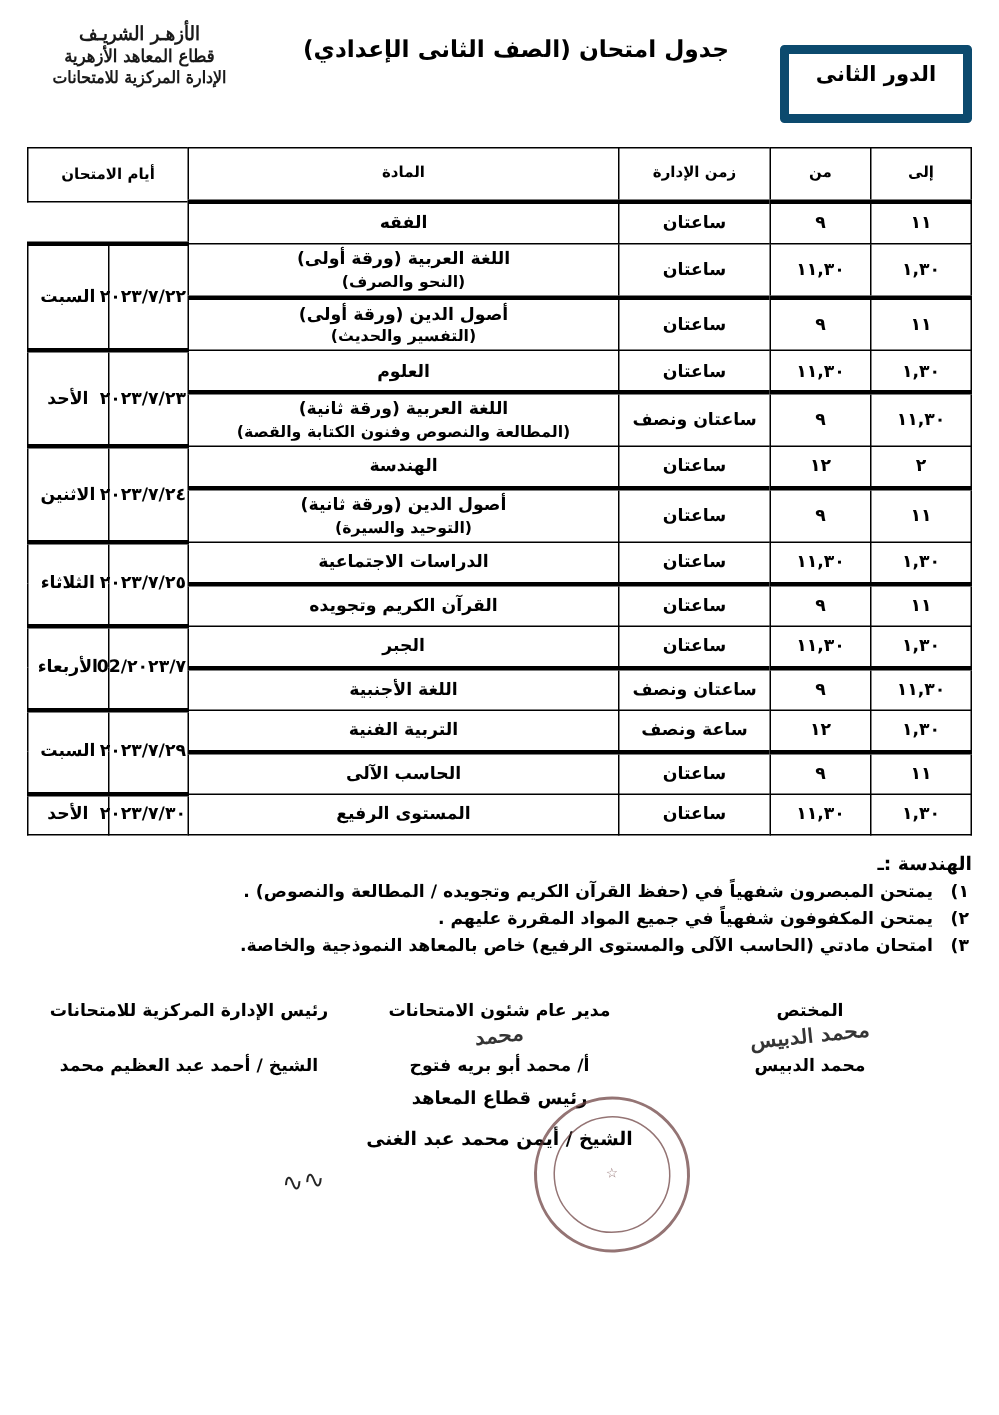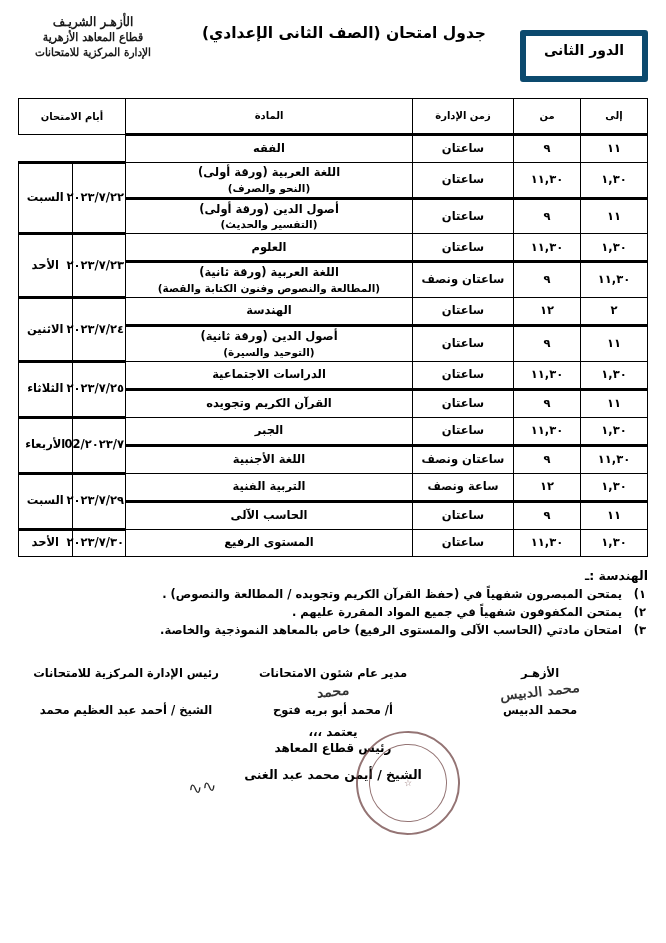--- a/index.html
+++ b/index.html
@@ -384,28 +384,27 @@
         <span class="role">رئيس الإدارة المركزية للامتحانات</span>
         <span class="scribble"></span>
         <span class="name">الشيخ / أحمد عبد العظيم محمد</span>
       </div>
       <div class="sig-col">
         <span class="role">مدير عام شئون الامتحانات</span>
         <span class="scribble">محمد</span>
         <span class="name">أ/ محمد أبو بريه فتوح</span>
       </div>
       <div class="sig-col">
-        <span class="role">الأزهـر</span>
+        <span class="role">المختص</span>
         <span class="scribble">محمد الدبيس</span>
         <span class="name">محمد الدبيس</span>
       </div>
     </div>
 
   <div class="approval">
-    <div class="ap1">يعتمد ،،،</div>
     <div class="ap2">رئيس قطاع المعاهد</div>
     <div class="stamp">
       <div class="inner">☆</div>
     </div>
     <div class="scribble-sig">∿∿</div>
     <div class="ap3">الشيخ / أيمن محمد عبد الغنى</div>
   </div>
 
 </div>
 

